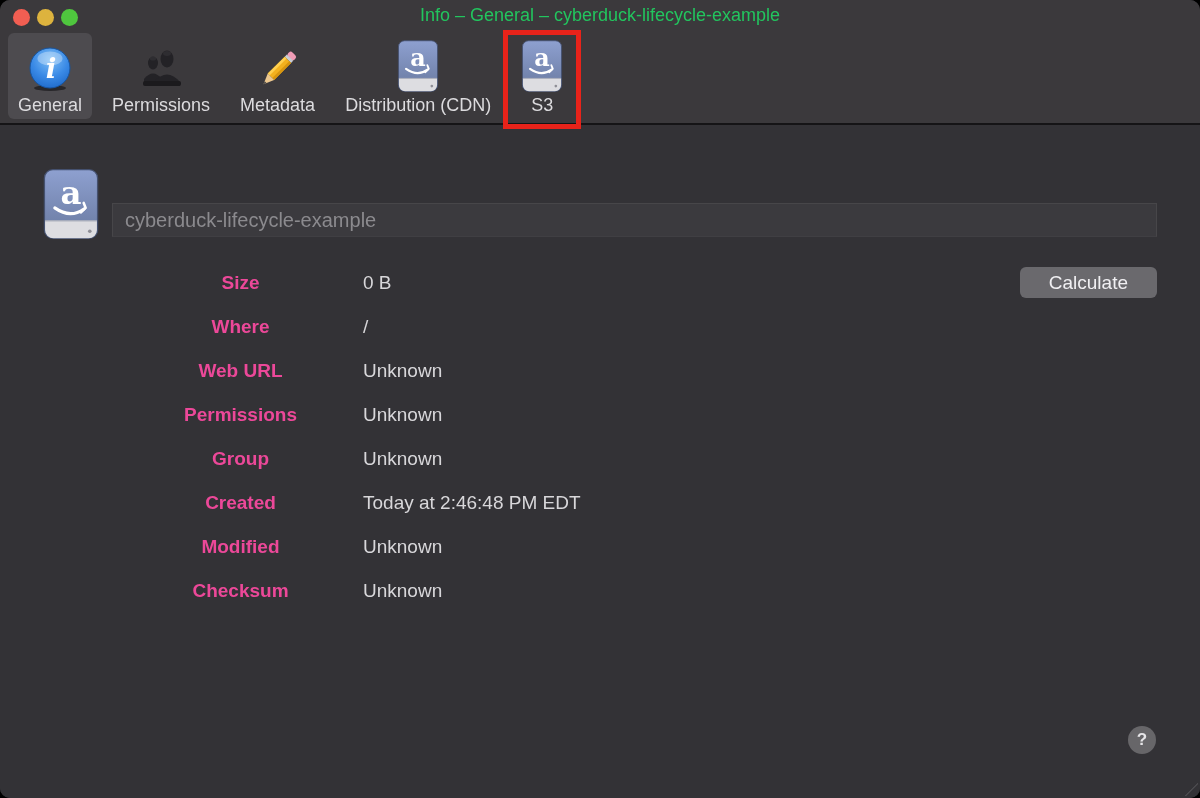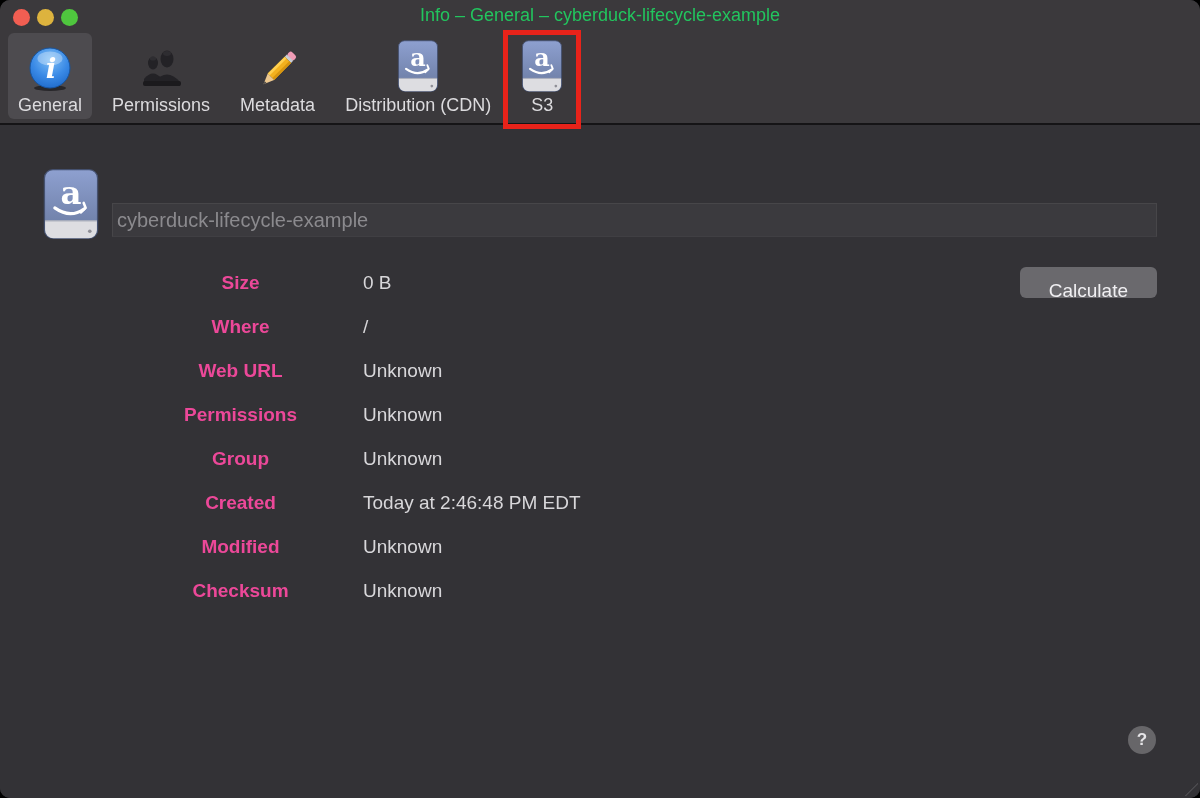--- a/index.html
+++ b/index.html
@@ -111,21 +111,21 @@
     position: absolute;
     left: 112px; top: 78px;
     width: 1045px; height: 34px;
     box-sizing: border-box;
     background: #3b3a3e;
     border: 1px solid #474649;
     border-bottom-color: #403f43;
     color: #8b8a8e;
     font-family: "Liberation Sans", sans-serif;
     font-size: 20px;
-    padding: 0 4px;
+    padding: 0 12px;
     outline: none;
   }
   .rows {
     position: absolute;
     left: 0; right: 0; top: 136px;
   }
   .row {
     display: grid;
     grid-template-columns: 245px 1fr;
     margin-left: 118px;
@@ -139,21 +139,21 @@
     text-align: center;
   }
   .row-value {
     font-size: 19px;
     color: #d8d7da;
   }
   .calculate-btn {
     position: absolute;
     top: 142px; right: 43px;
     height: 31px;
-    padding: 8px 29px;
+    padding: 0 29px;
     background: #6a696d;
     border: none;
     border-radius: 6px;
     color: #f0eff2;
     font-family: "Liberation Sans", sans-serif;
     font-size: 19px;
     line-height: 31px;
     cursor: default;
   }
   .help-btn {

